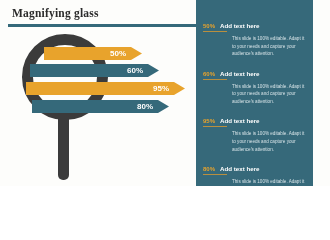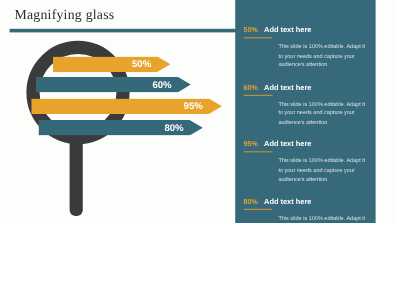--- a/index.html
+++ b/index.html
@@ -21,21 +21,21 @@
     overflow: hidden;
   }
 
   
   .title {
     position: absolute;
     left: 12px;
     top: 7px;
     font-family: "Liberation Serif", serif;
     font-size: 11.5px;
-    font-weight: 400;
+    font-weight: 700;
     color: #2b2b2b;
     letter-spacing: 0.2px;
     white-space: nowrap;
   }
   .title-rule {
     position: absolute;
     left: 8px;
     top: 24px;
     width: 196px;
     height: 2.5px;

